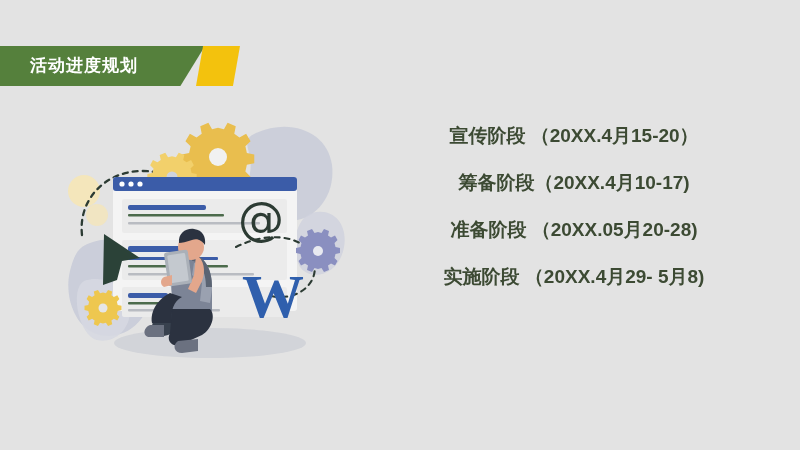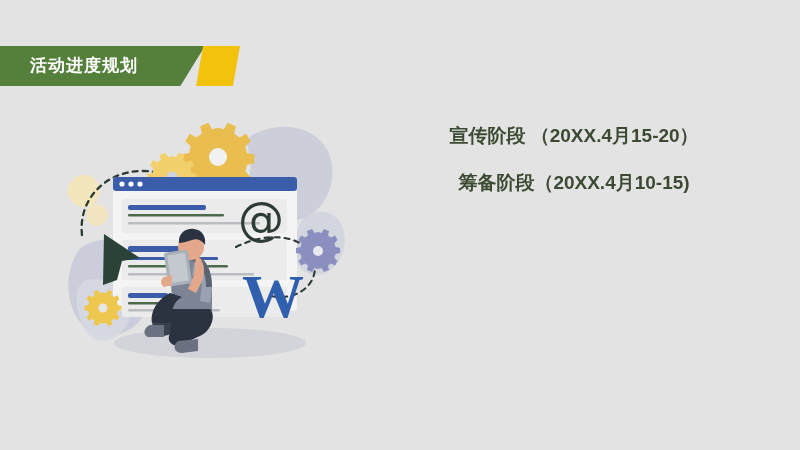--- a/index.html
+++ b/index.html
@@ -207,16 +207,18 @@
         <rect x="109" y="159" width="18" height="28" rx="1.5" fill="#c4c9cf" transform="rotate(-8 118 173)"></rect>
 
         <path d="M104 182 C100 184 100 190 104 192 L112 190 L112 180 Z" fill="#e3a78c"></path>
       </g>
 
     </svg>
   </div>
 
   <div id="phase-list">
     <div class="phase-line">宣传阶段 （20XX.4月15-20）</div>
-    <div class="phase-line">筹备阶段（20XX.4月10-15)</div>
+    <div class="phase-line">筹备阶段（20XX.4月10-17)</div>
+    <div class="phase-line">准备阶段 （20XX.05月20-28)</div>
+    <div class="phase-line">实施阶段 （20XX.4月29- 5月8)</div>
   </div>
 
 </div>
 
 </body></html>

